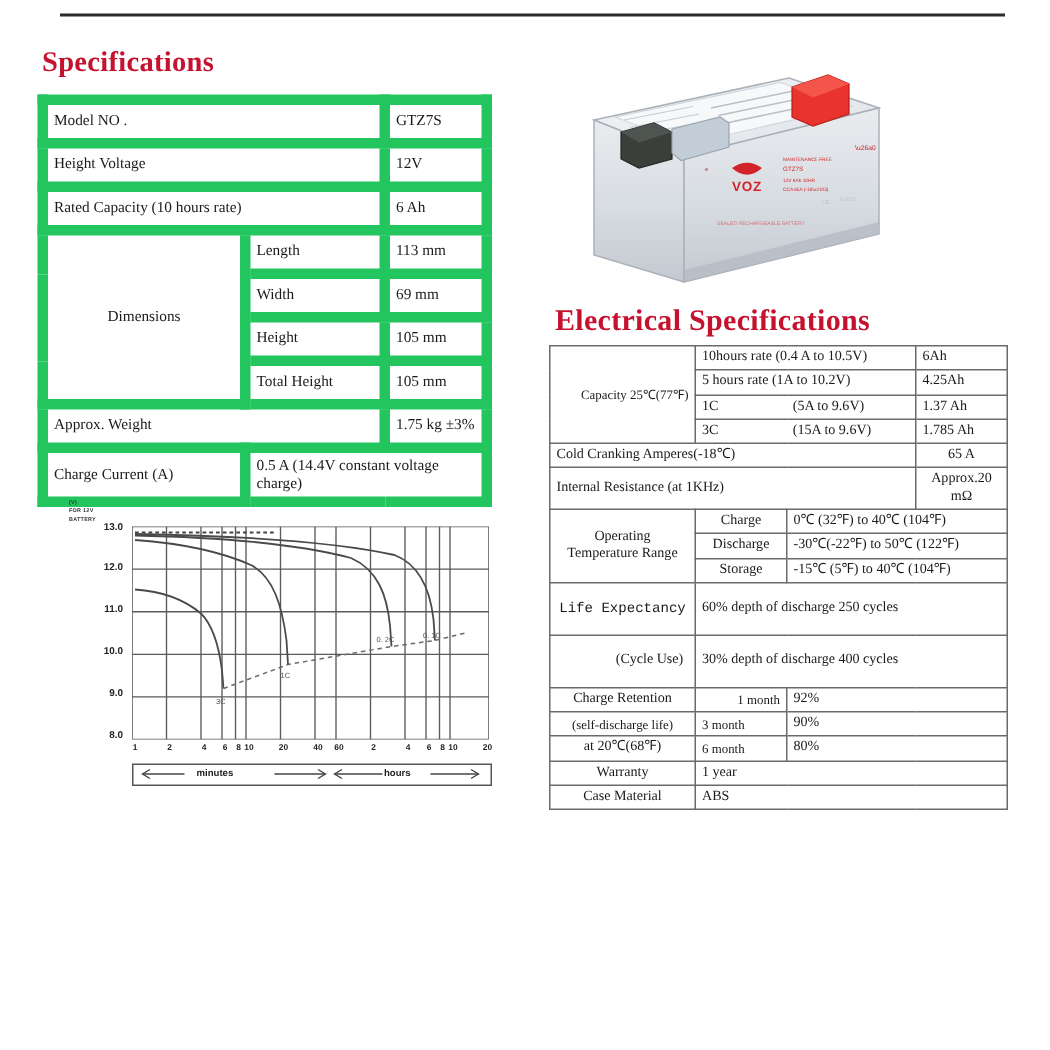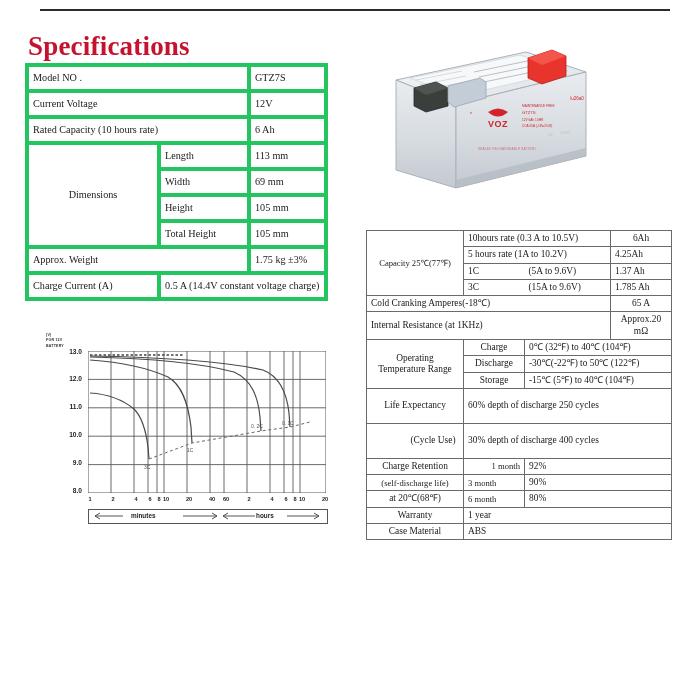--- a/index.html
+++ b/index.html
@@ -13,24 +13,24 @@
   .top-rule{position:absolute;left:40px;top:9px;width:630px;height:0;
     border-top:2px solid #2b2b2b;}
 
   h2.section{
     font-family:"Liberation Serif", serif;
     font-weight:bold;color:#c4122f;margin:0;padding:0;
     letter-spacing:.2px;
   }
 
   
-  #spec-title{position:absolute;left:28px;top:31px;font-size:27px;}
+  #spec-title{position:absolute;left:28px;top:31px;font-size:19px;}
   #spec-table{position:absolute;left:25px;top:63px;width:303px;
     border-collapse:collapse;font-size:10.2px;}
-  #spec-table td{border:4px solid #22c55e;padding:3px 4px;
+  #spec-table td{border:7px solid #22c55e;padding:3px 4px;
     height:16px;vertical-align:middle;line-height:1.15;}
   #spec-table td.lbl{width:120px;}
   #spec-table td.sub{width:78px;}
   #spec-table td.mid{text-align:center;}
 
   
   #chart-title{position:absolute;left:28px;top:306px;font-size:19px;}
   #chart-wrap{position:absolute;left:26px;top:333px;width:310px;height:222px;}
   #yunit{position:absolute;left:20px;top:0px;width:42px;
     font-family:"Liberation Sans",sans-serif;font-size:3.6px;
@@ -71,21 +71,21 @@
 
   <h2 class="section" id="spec-title">Specifications</h2>
 
   <table id="spec-table">
     <tbody>
         <tr>
       <td class="lbl" colspan="2">Model NO .</td>
       <td>GTZ7S</td>
     </tr>
     <tr>
-      <td class="lbl" colspan="2">Current Voltage</td>
+      <td class="lbl" colspan="2">Height Voltage</td>
       <td>12V</td>
     </tr>
     <tr>
       <td class="lbl" colspan="2">Rated Capacity (10 hours rate)</td>
       <td>6 Ah</td>
     </tr>
     <tr>
       <td class="lbl mid" rowspan="4">Dimensions</td>
       <td class="sub">Length</td>
       <td>113 mm</td>
@@ -264,28 +264,29 @@
       </g>
 
       <path d="M118,84 q10,-7 20,0 q-10,9 -20,0 z" fill="#d2232a"></path>
       <g fill="#b9bfc5" font-family="Liberation Sans, sans-serif" font-size="3.4">
         <text x="178" y="108">CE</text>
         <text x="190" y="106">\u2672</text>
       </g>
     </svg>
   </div>
 
+  <h2 class="section" id="el-title">Electrical Specifications</h2>
 
   <table id="el-table">
 
     <tbody>
         <tr>
-      <td class="ctr sm" rowspan="4" style="width:88px;">Capacity 25℃(77℉)</td>
-      <td colspan="2" style="width:150px;">10hours rate (0.3 A to 10.5V)</td>
-      <td style="width:52px;text-align:center;">6Ah</td>
+      <td class="ctr sm" rowspan="4" style="width:88px;text-align:right;">Capacity 25℃(77℉)</td>
+      <td colspan="2" style="width:150px;">10hours rate (0.4 A to 10.5V)</td>
+      <td style="width:52px;">6Ah</td>
     </tr>
     <tr>
       <td colspan="2">5 hours rate (1A to 10.2V)</td>
       <td>4.25Ah</td>
     </tr>
     <tr>
       <td style="width:46px;border-right:none;">1C</td>
       <td style="border-left:none;">(5A to 9.6V)</td>
       <td>1.37 Ah</td>
     </tr>
@@ -315,21 +316,21 @@
     <tr>
       <td class="ctr">Discharge</td>
       <td colspan="2">-30℃(-22℉) to 50℃  (122℉)</td>
     </tr>
     <tr>
       <td class="ctr">Storage</td>
       <td colspan="2">-15℃  (5℉) to 40℃ (104℉)</td>
     </tr>
 
     <tr>
-      <td class="ctr" style="height:30px;">Life Expectancy</td>
+      <td class="ctr" style="height:30px;font-family:Liberation Mono, monospace;">Life Expectancy</td>
       <td colspan="3">60% depth of discharge 250 cycles</td>
     </tr>
     <tr>
       <td class="ctr" style="height:30px;padding-left:40px;">(Cycle Use)</td>
       <td colspan="3">30% depth of discharge 400 cycles</td>
     </tr>
 
     <tr>
       <td class="ctr">Charge Retention</td>
       <td class="sm" style="width:52px;text-align:right;">1 month</td>

